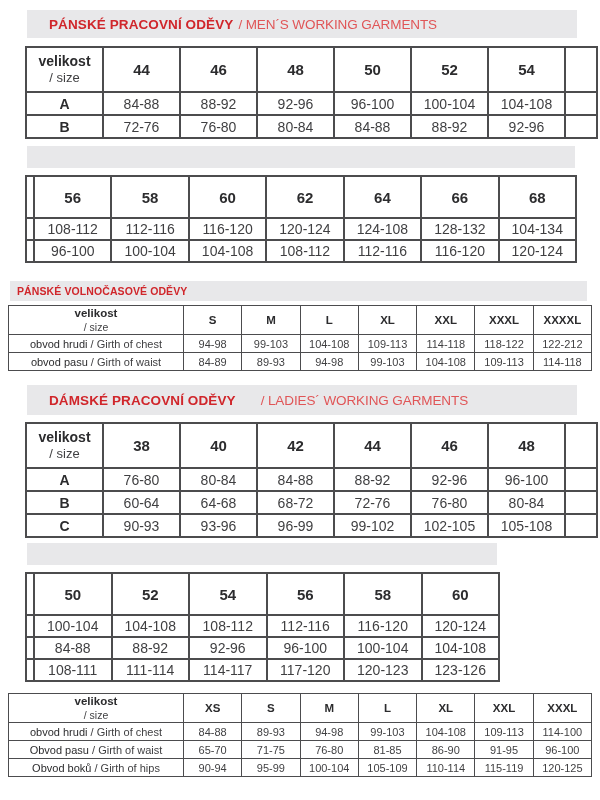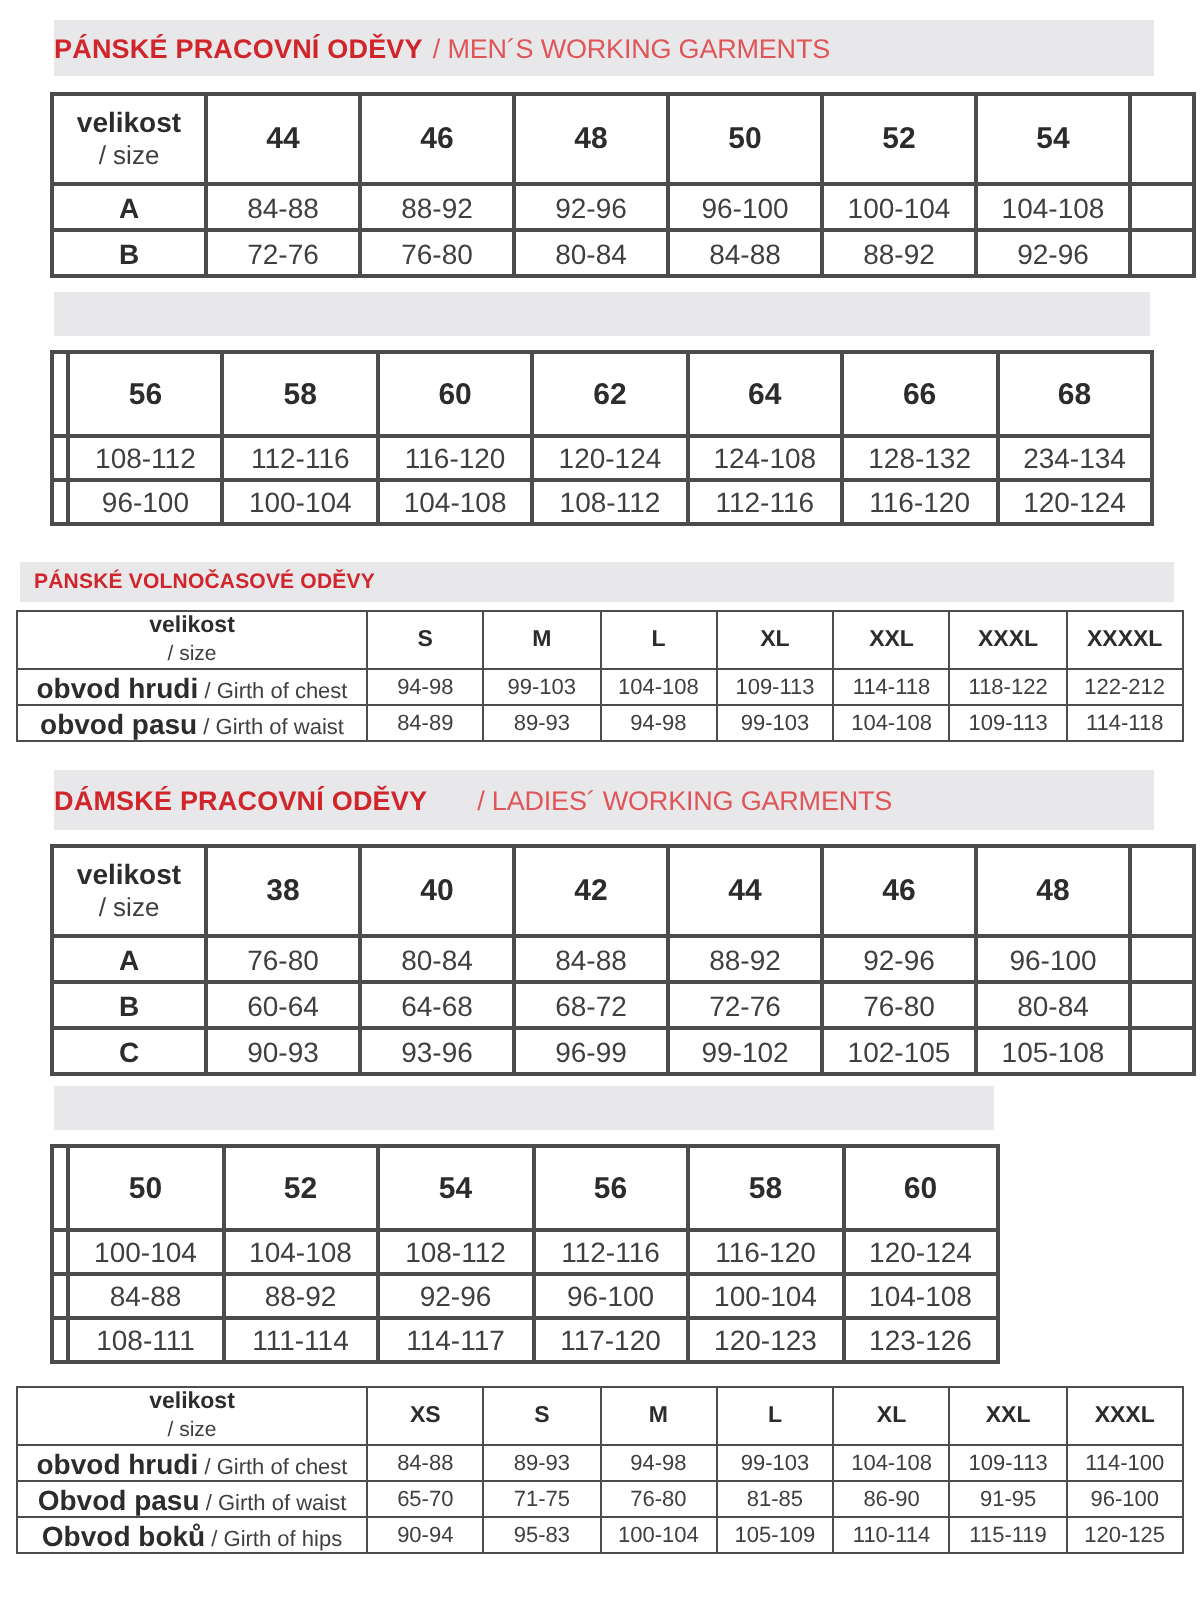--- a/index.html
+++ b/index.html
@@ -10,21 +10,21 @@
     color:#3f3f41; overflow:hidden;
   }
 
   
   .title-bar {
     background:#e8e8ea; display:flex; align-items:center;
     white-space:nowrap; overflow:hidden;
   }
   .title-big {
     margin-left:27px; width:550px; height:28px;
-    padding-left:0; font-size:13.5px;
+    padding-left:22px; font-size:13.5px;
   }
   .title-bar1 { margin-top:10px; }
   .title-bar3 { margin-top:14px; height:30px;gap:20px; }
   .title-small {
     margin-left:10px; width:577px; height:20px; margin-top:18px;
     padding-left:7px; font-size:10.5px;
   }
   .title-cs { color:#d0262b; font-weight:bold; letter-spacing:0.1px; }
   .title-en { color:#e05557; margin-left:5px; font-weight:normal; letter-spacing:-0.1px; }
 
@@ -58,21 +58,21 @@
   
   .small { margin-left:8px; width:584px; }
   .small td {
     border:1.5px solid #4c4c4e; text-align:center; vertical-align:middle;
     font-size:11px; color:#3f3f41; padding:0 2px; overflow:hidden;
   }
   .small tr.hdr td { height:29px; font-weight:bold; font-size:11.5px; color:#2c2c2e; }
   .small tr.data td { height:18px; }
   .small .vlk-line1 { font-weight:bold; font-size:11.5px; color:#2c2c2e; line-height:1.25; }
   .small .vlk-line2 { font-weight:normal; font-size:10.5px; color:#3f3f41; line-height:1.25; }
-  .small .lbl-cs { font-weight:bold; color:#2c2c2e; font-size:14px; }
+  .small .lbl-cs { font-weight:normal; color:#2c2c2e; font-size:11px; }
   .small .lbl-en { font-weight:normal; color:#3f3f41; font-size:11px; }
   .mt-mlt { margin-top:4px; }
   .mt-lfit { margin-top:11px; }
 </style>
 </head>
 <body>
 
 <div class="title-bar title-big title-bar1">
   <span class="title-cs">PÁNSKÉ PRACOVNÍ ODĚVY</span>
   <span class="title-en">/ MEN´S WORKING GARMENTS</span>
@@ -151,21 +151,21 @@
     <td>68</td>
   </tr>
   <tr class="data">
     <td></td>
     <td>108-112</td>
     <td>112-116</td>
     <td>116-120</td>
     <td>120-124</td>
     <td>124-108</td>
     <td>128-132</td>
-    <td>234-134</td>
+    <td>104-134</td>
   </tr>
   <tr class="data">
     <td></td>
     <td>96-100</td>
     <td>100-104</td>
     <td>104-108</td>
     <td>108-112</td>
     <td>112-116</td>
     <td>116-120</td>
     <td>120-124</td>
@@ -396,21 +396,21 @@
     <td>86-90</td>
     <td>91-95</td>
     <td>96-100</td>
   </tr>
   <tr class="data">
     <td>
       <span class="lbl-cs">Obvod boků</span>
       <span class="lbl-en">/ Girth of hips</span>
     </td>
     <td>90-94</td>
-    <td>95-83</td>
+    <td>95-99</td>
     <td>100-104</td>
     <td>105-109</td>
     <td>110-114</td>
     <td>115-119</td>
     <td>120-125</td>
   </tr>
 </tbody>
   </table>
 
 </body></html>

